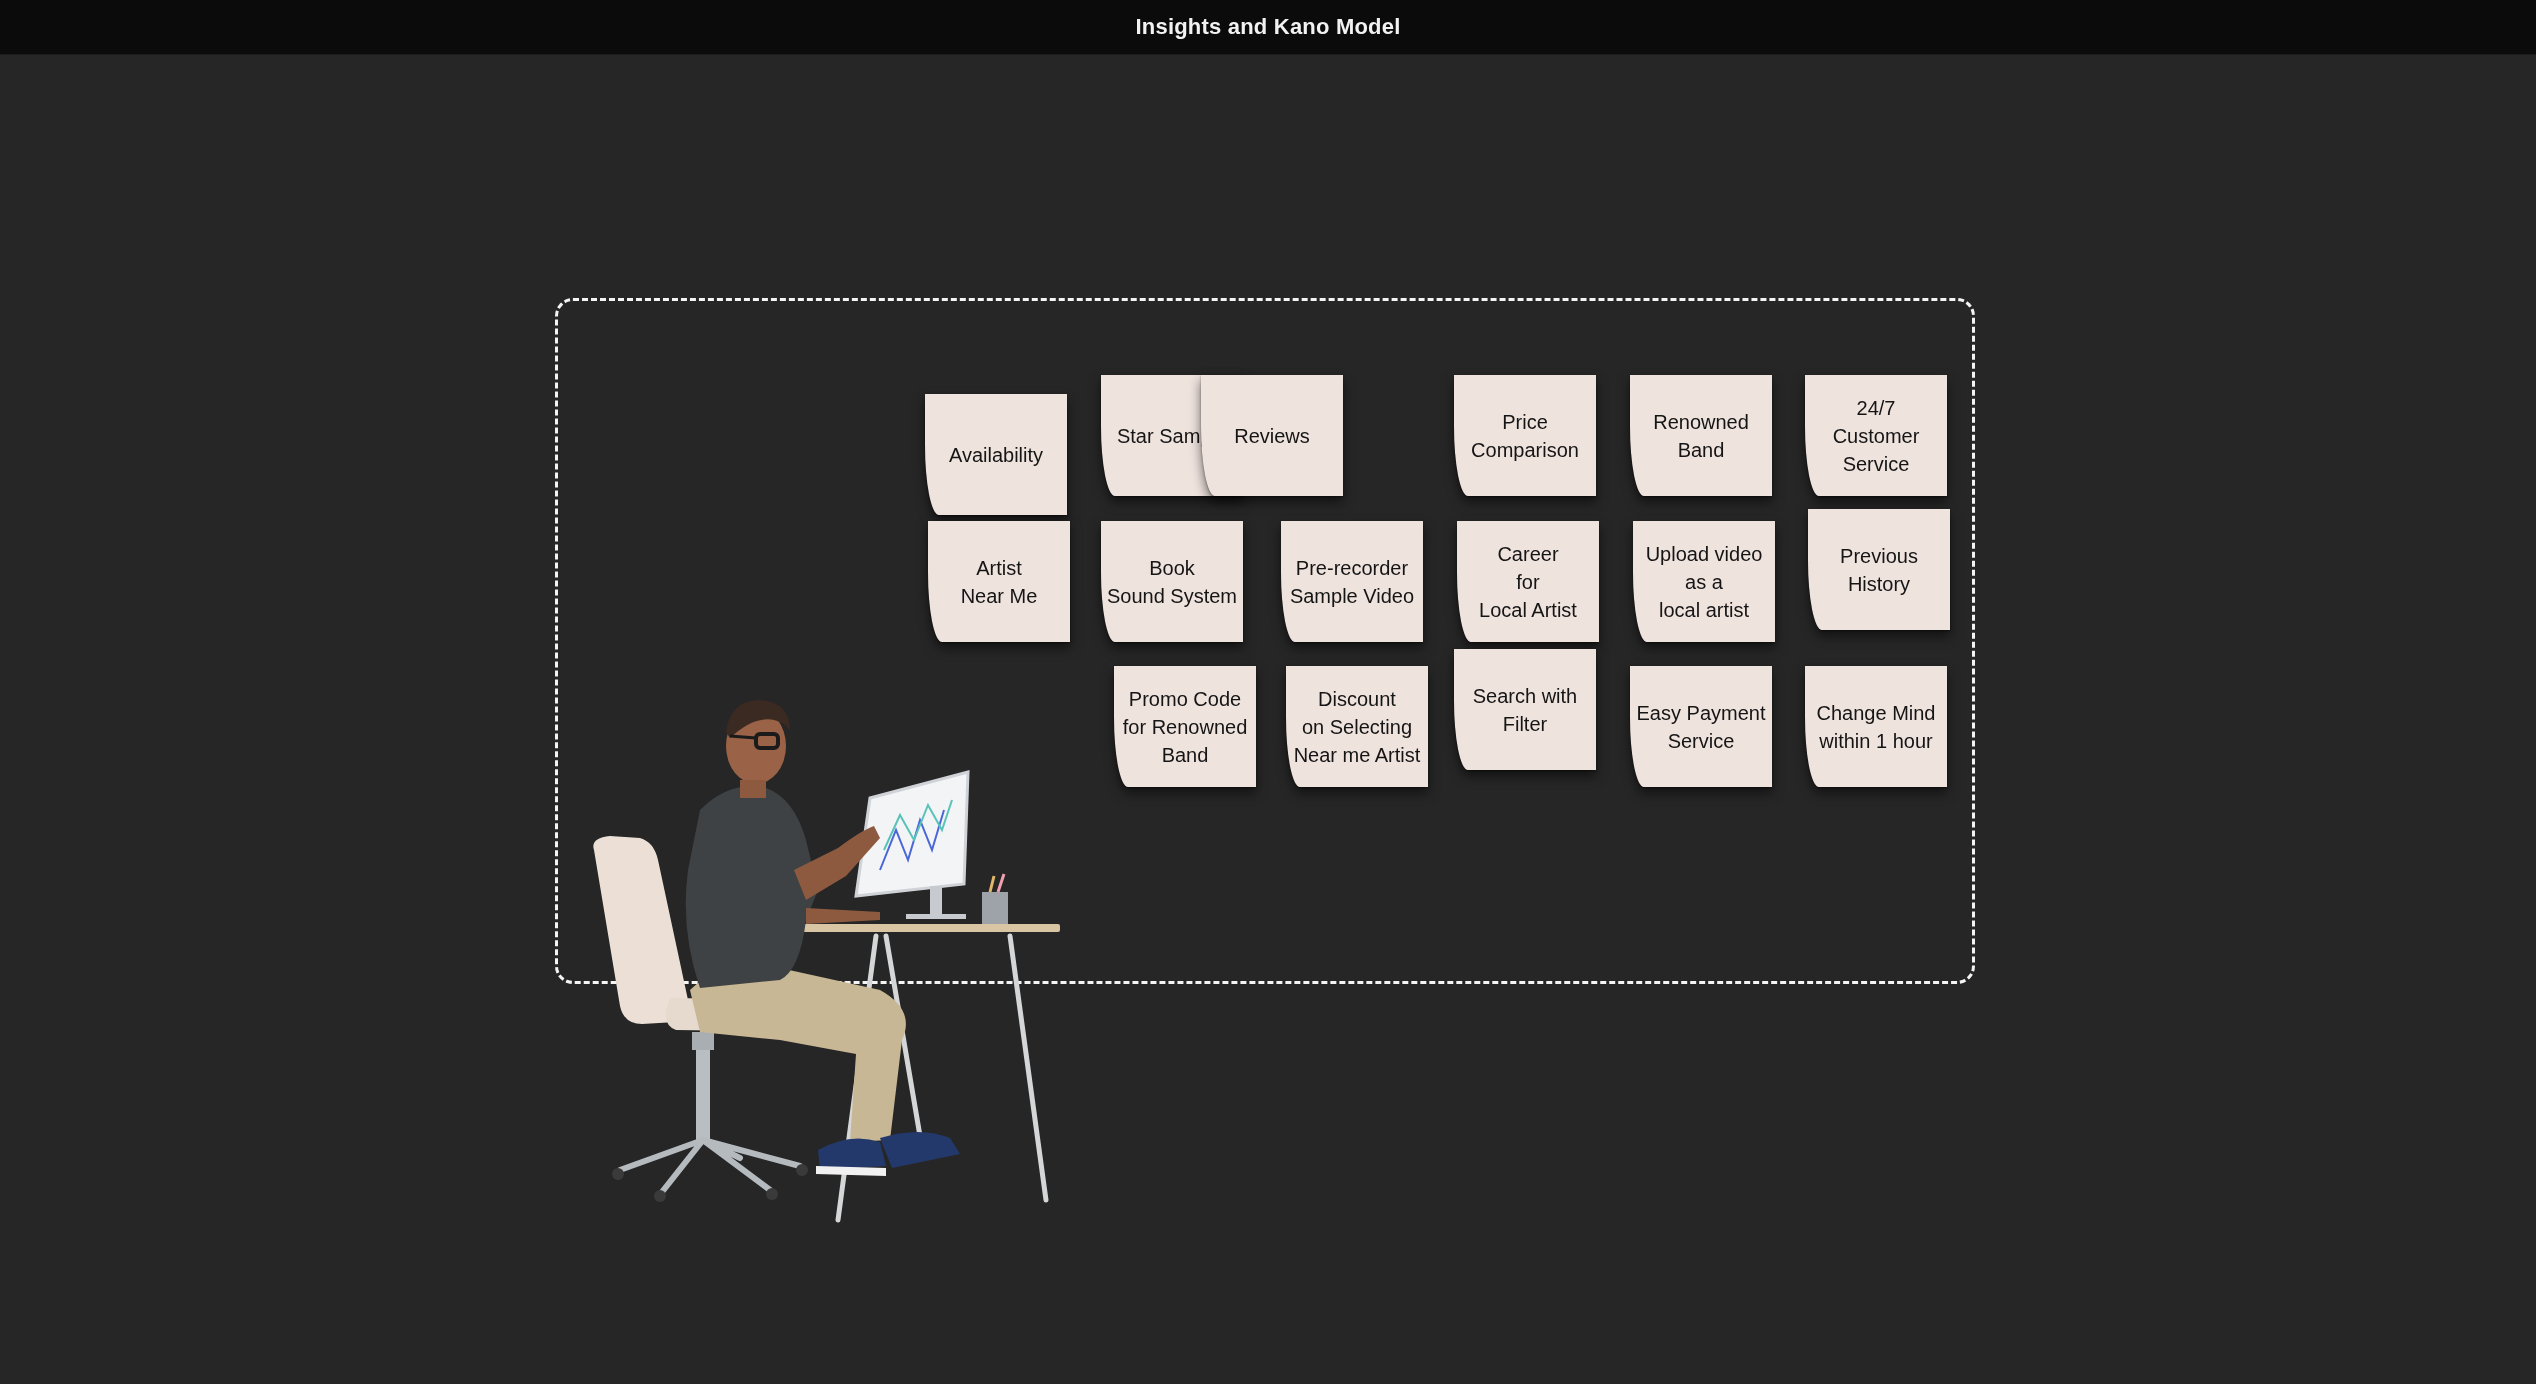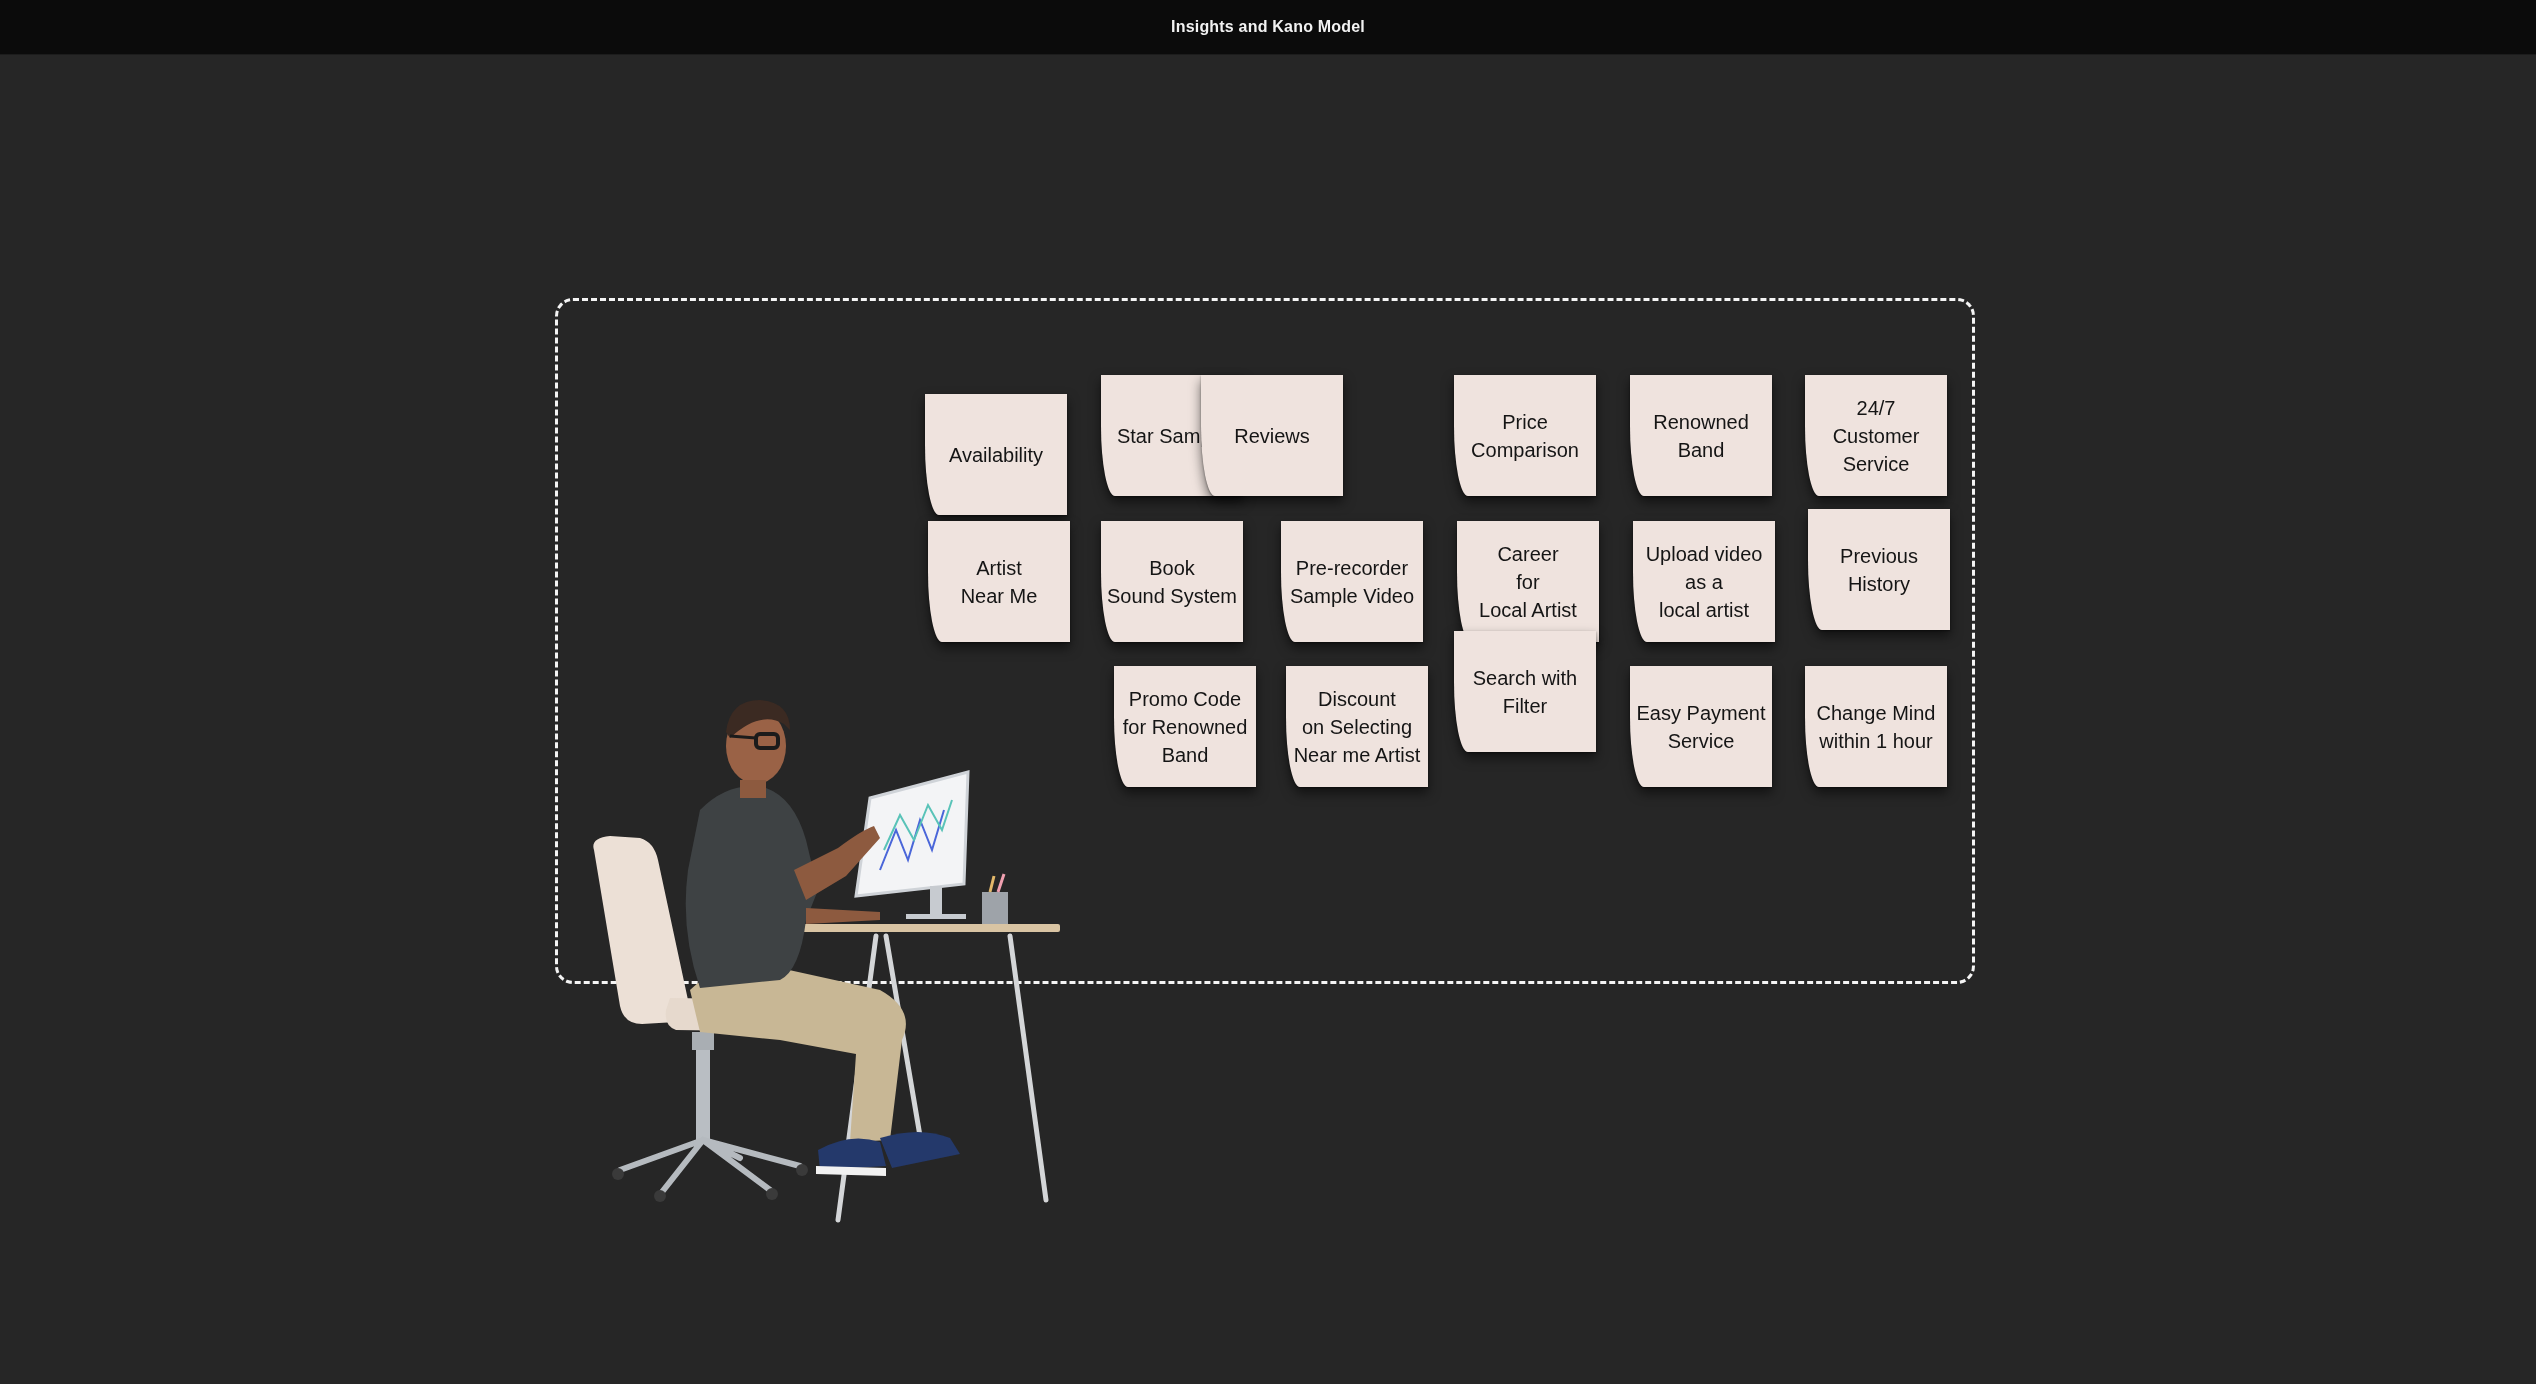--- a/index.html
+++ b/index.html
@@ -7,21 +7,21 @@
     width:2536px; height:1384px; overflow:hidden;
     background:#262626;
     font-family:"Liberation Sans", "DejaVu Sans", sans-serif;
     position:relative;
   }
   .topbar {
     position:absolute; left:0; top:0; width:2536px; height:54px;
     background:#0b0b0b; border-bottom:1px solid #1c1c1c;
     display:flex; align-items:center; justify-content:center;
   }
-  .topbar .title { color:#f2f2f2; font-size:16px; font-weight:bold; letter-spacing:0.2px; }
+  .topbar .title { color:#f2f2f2; font-size:22px; font-weight:bold; letter-spacing:0.2px; }
   .frame {
     position:absolute; left:555px; top:298px; width:1420px; height:686px;
     border:3px dashed #f4f4f4; border-radius:18px; box-sizing:border-box;
   }
   .sticky {
     position:absolute; width:142px; height:121px;
     background:#efe3de;
     box-shadow: 0 6px 12px rgba(0,0,0,0.55), 0 1px 2px rgba(0,0,0,0.4);
     border-bottom-left-radius: 14px 70px;
     display:flex; align-items:center; justify-content:center; text-align:center;
@@ -67,21 +67,21 @@
 local artist</div>
   <div class="sticky" style="left: 1808px; top: 509px;">Previous
 History</div>
 
   <div class="sticky" style="left: 1114px; top: 666px;">Promo Code
 for Renowned
 Band</div>
   <div class="sticky" style="left: 1286px; top: 666px;">Discount
 on Selecting
 Near me Artist</div>
-  <div class="sticky" style="left: 1454px; top: 631px;">Search with
+  <div class="sticky" style="left: 1454px; top: 649px;">Search with
 Filter</div>
   <div class="sticky" style="left: 1630px; top: 666px;">Easy Payment
 Service</div>
   <div class="sticky" style="left: 1805px; top: 666px;">Change Mind
 within 1 hour</div>
 </div>
 
 <svg class="illus" viewBox="0 0 480 550">
 
   <path d="M14 170 Q10 158 30 156 L60 158 Q74 162 78 180 L108 320 Q112 340 96 342 L62 344 Q44 344 40 326 Z" fill="#ece0d6"></path>

